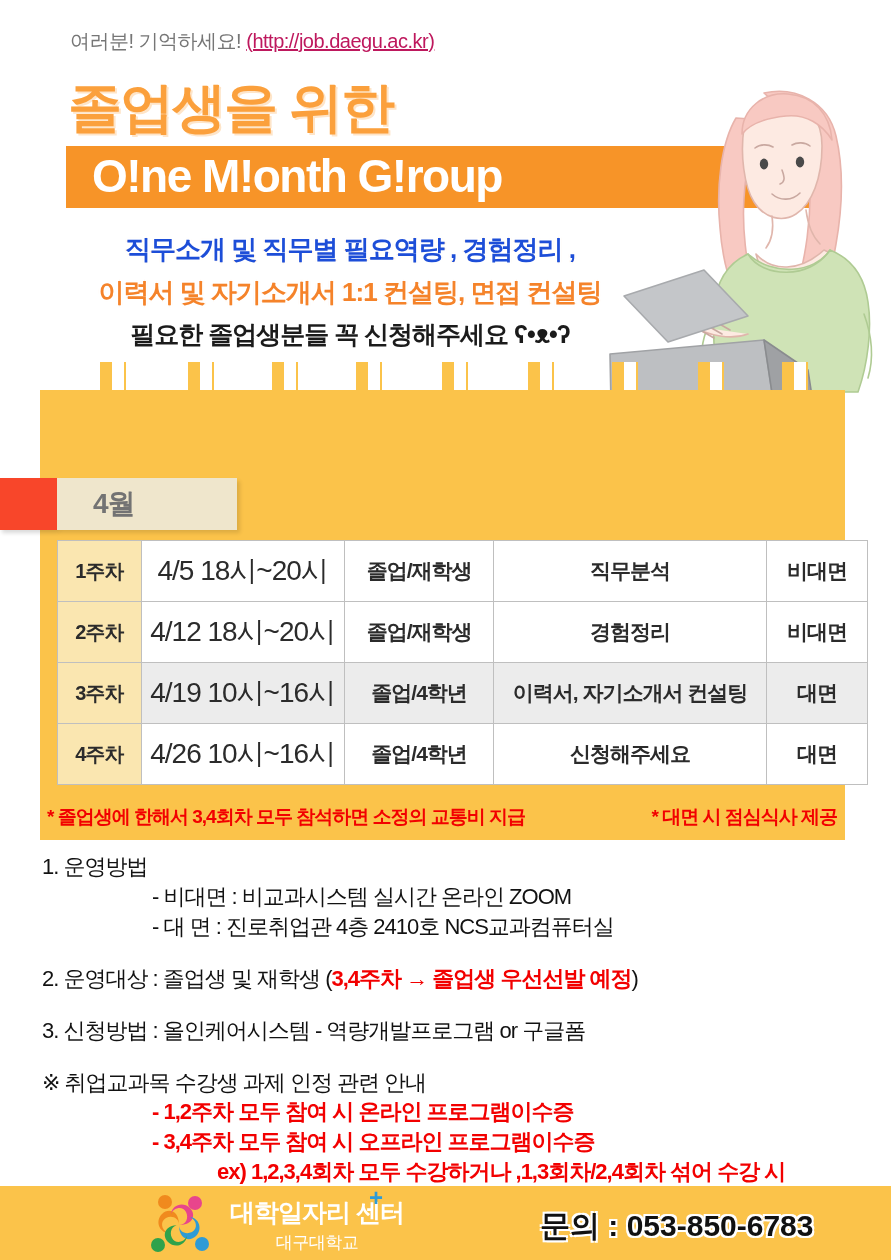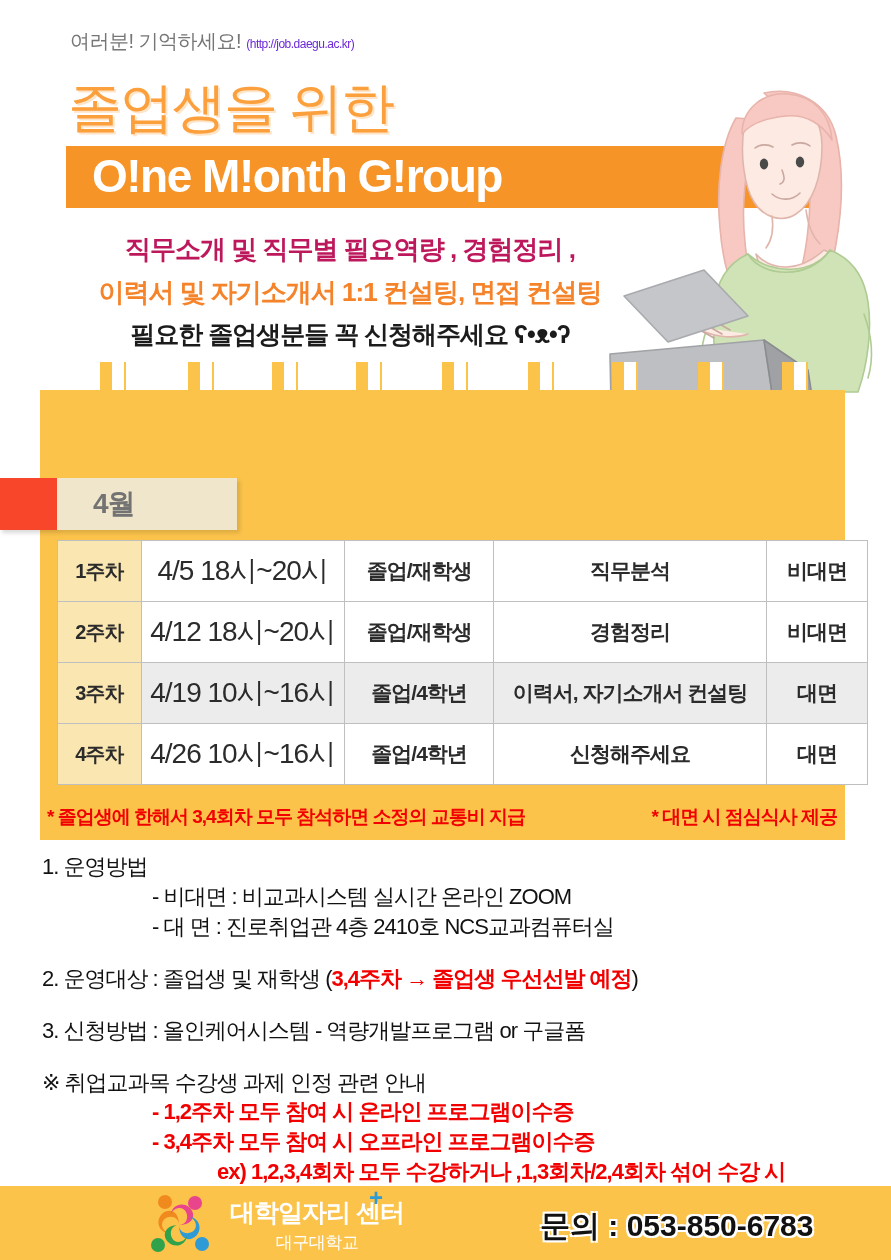--- a/index.html
+++ b/index.html
@@ -15,25 +15,25 @@
     background: #ffffff;
     overflow: hidden;
   }
 
   
   .tagline {
     position: absolute; left: 70px; top: 28px;
     font-size: 20px; color: #767676; letter-spacing: -0.5px;
     white-space: nowrap;
   }
-  .tagline .url { font-size: 12px; color: #6d28d9; }
+  .tagline .url { font-size: 20px; color: #be185d; text-decoration: underline; }
 
   .headline {
     position: absolute; left: 68px; top: 72px;
-    font-size: 54px; font-weight: normal; color: #FBA03C;
+    font-size: 54px; font-weight: bold; color: #FBA03C;
     letter-spacing: -2px; white-space: nowrap;
     text-shadow: 2px 2px 0 rgba(251,160,60,0.28);
   }
 
   .banner {
     position: absolute; left: 66px; top: 146px;
     width: 744px; height: 62px;
     background: #F79428;
   }
   .banner-text {
@@ -42,21 +42,21 @@
     color: #ffffff; font-size: 46px; font-weight: bold;
     letter-spacing: -1.5px; white-space: nowrap;
   }
 
   
   .sub-line {
     position: absolute; left: 0; width: 700px;
     text-align: center; white-space: nowrap;
     font-weight: bold; letter-spacing: -1px;
   }
-  .sub1 { top: 232px; font-size: 26px; color: #be185d;
+  .sub1 { top: 232px; font-size: 26px; color: #1d4ed8;
           text-shadow: -1.6px -1.6px 0 #fff, 1.6px -1.6px 0 #fff,
                        -1.6px 1.6px 0 #fff, 1.6px 1.6px 0 #fff,
                        0 0 2px #F5832A; }
   .sub2 { top: 275px; font-size: 26px; color: #F5832A;
           text-shadow: -1.6px -1.6px 0 #fff, 1.6px -1.6px 0 #fff,
                        -1.6px 1.6px 0 #fff, 1.6px 1.6px 0 #fff,
                        0 0 2px #F5832A; }
   .sub3 { top: 318px; font-size: 25px; color: #1b1b1b;
           text-shadow: -1.8px -1.8px 0 #fff, 1.8px -1.8px 0 #fff,
                        -1.8px 1.8px 0 #fff, 1.8px 1.8px 0 #fff; }

